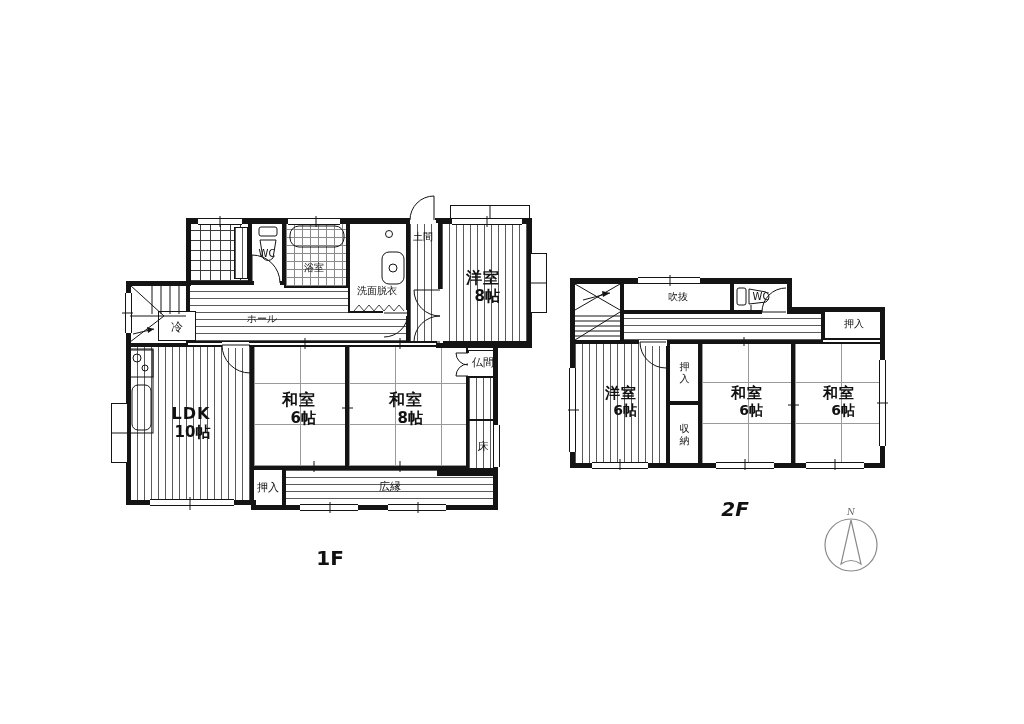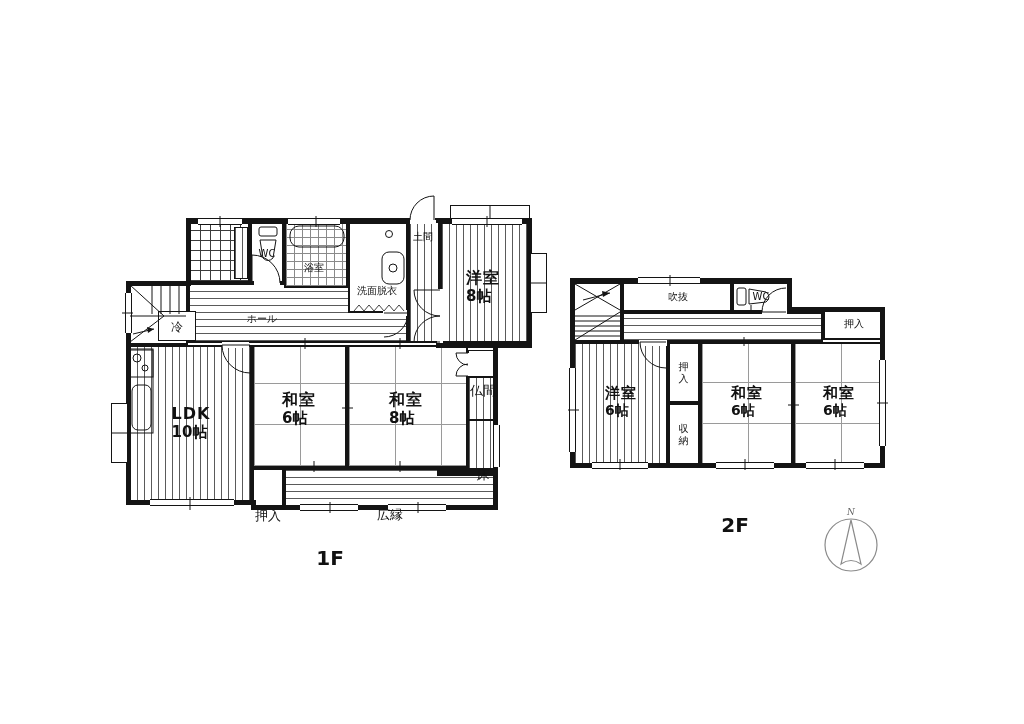--- a/index.html
+++ b/index.html
@@ -20,25 +20,25 @@
                            repeating-linear-gradient(0deg,#9a9a9a 0,#9a9a9a 1px,transparent 1px,transparent 41px);}
   
   .winh{position:absolute;box-sizing:border-box;background:#fff;border-top:1px solid #141414;border-bottom:1px solid #141414;height:7px;}
   .winv{position:absolute;box-sizing:border-box;background:#fff;border-left:1px solid #141414;border-right:1px solid #141414;width:7px;}
   
   .slh{position:absolute;background:linear-gradient(0deg,transparent 2px,#141414 2px,#141414 3px,transparent 3px);}
   .slv{position:absolute;background:linear-gradient(90deg,transparent 2px,#141414 2px,#141414 3px,transparent 3px);}
   .gap{position:absolute;background:#fff;}
   .bay{position:absolute;box-sizing:border-box;border:1px solid #141414;background:#fff;}
   
-  .lbl{position:absolute;transform:translate(-50%,-50%);white-space:nowrap;text-align:left;line-height:1.2;}
+  .lbl{position:absolute;transform:translate(-50%,-50%);white-space:nowrap;text-align:right;line-height:1.2;}
   .big{font-weight:bold;font-size:16px;letter-spacing:1px;}
   .big .sz{font-size:15px;letter-spacing:0;}
   .small{font-size:10px;}
-  .tiny{font-size:13px;margin-top:28px;}
+  .tiny{font-size:11px;}
   .vert{white-space:normal;width:11px;word-break:break-all;line-height:1.15;font-size:10px;}
   .title{font-weight:bold;font-size:20px;}
   .north{font-family:"DejaVu Serif","Liberation Serif",serif;font-style:italic;font-size:9px;color:#666;}
   svg{position:absolute;left:0;top:0;pointer-events:none;}
 </style>
 </head>
 <body>
 
 <div id="canvas">
 
@@ -175,21 +175,21 @@
     <div class="lbl vert" style="left:684px;top:372px;">押入</div>
     <div class="lbl vert" style="left:684px;top:434px;">収納</div>
     <div class="lbl big" style="left:747px;top:401px;font-size:15px;">
       <div>和室</div>
       <div class="sz" style="font-size:14px;">6帖</div>
     </div>
     <div class="lbl big" style="left:839px;top:401px;font-size:15px;">
       <div>和室</div>
       <div class="sz" style="font-size:14px;">6帖</div>
     </div>
-    <div class="lbl title" style="left:735px;top:525px;">2F</div>
+    <div class="lbl title" style="left:735px;top:509px;font-style:italic;">2F</div>
   </div>
 
   <div class="lbl north" style="left:851px;top:512px;">N</div>
 
   <svg width="1024" height="724" viewBox="0 0 1024 724">
     <g stroke="#141414" stroke-width="1" fill="none">
 
       <line x1="152" y1="285" x2="152" y2="314"></line>
         <line x1="161" y1="285" x2="161" y2="314"></line>
       <line x1="170" y1="285" x2="170" y2="314"></line>

